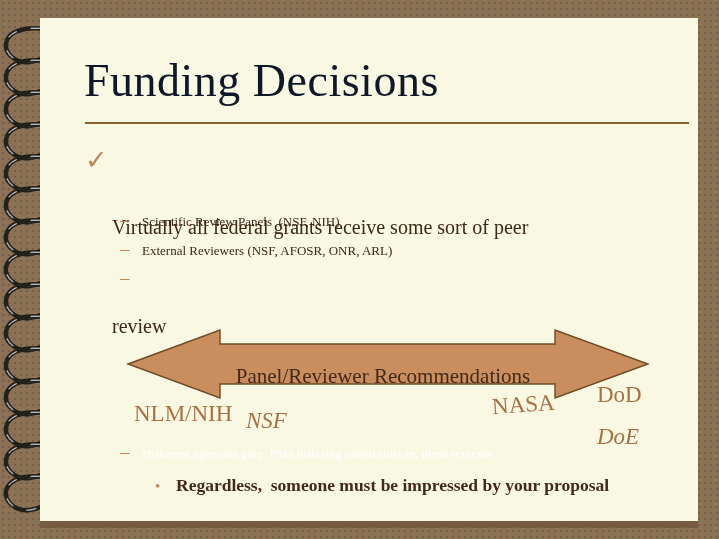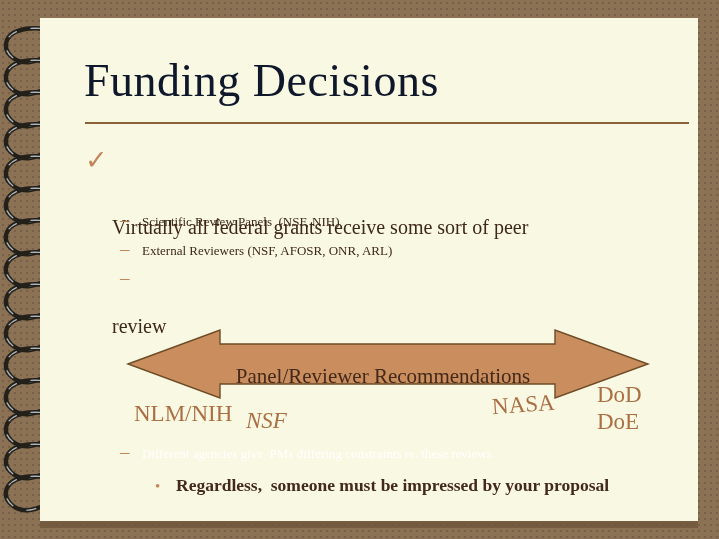--- a/index.html
+++ b/index.html
@@ -50,21 +50,21 @@
   .arrow-label {
     position:absolute; left:210px; top:352px; width:346px;
     text-align:center; font-size:21px; color:#43291A; white-space:pre;margin-top:12px;
   }
 
   .agency { position:absolute; font-size:23px; color:#AA7044; white-space:pre; }
   .agency-nlm  { left:110px; top:401px;margin-left:24px; }
   .agency-nsf  { left:246px; top:408px;font-style:italic; }
   .agency-nasa { left:492px; top:392px; transform:rotate(-4deg); }
   .agency-dod  { left:597px; top:382px; }
-  .agency-doe  { left:597px; top:409px; }
+  .agency-doe  { left:597px; top:424px;font-style:italic; }
 
   .b2-row { position:absolute; left:120px; top:441px; display:flex; align-items:baseline; }
   .b2-marker { width:22px; color:#BD8355; font-size:19px; flex:none; }
   .b2-text { font-size:13px; color:#ffffff; white-space:pre; }
 
   .b3-row { position:absolute; left:155px; top:475px; display:flex; align-items:baseline; }
   .b3-marker { width:21px; color:#C28659; font-size:15px; flex:none; }
   .b3-text { font-size:17.5px; font-weight:bold; color:#43291A; white-space:pre; }
 </style>
 </head>

